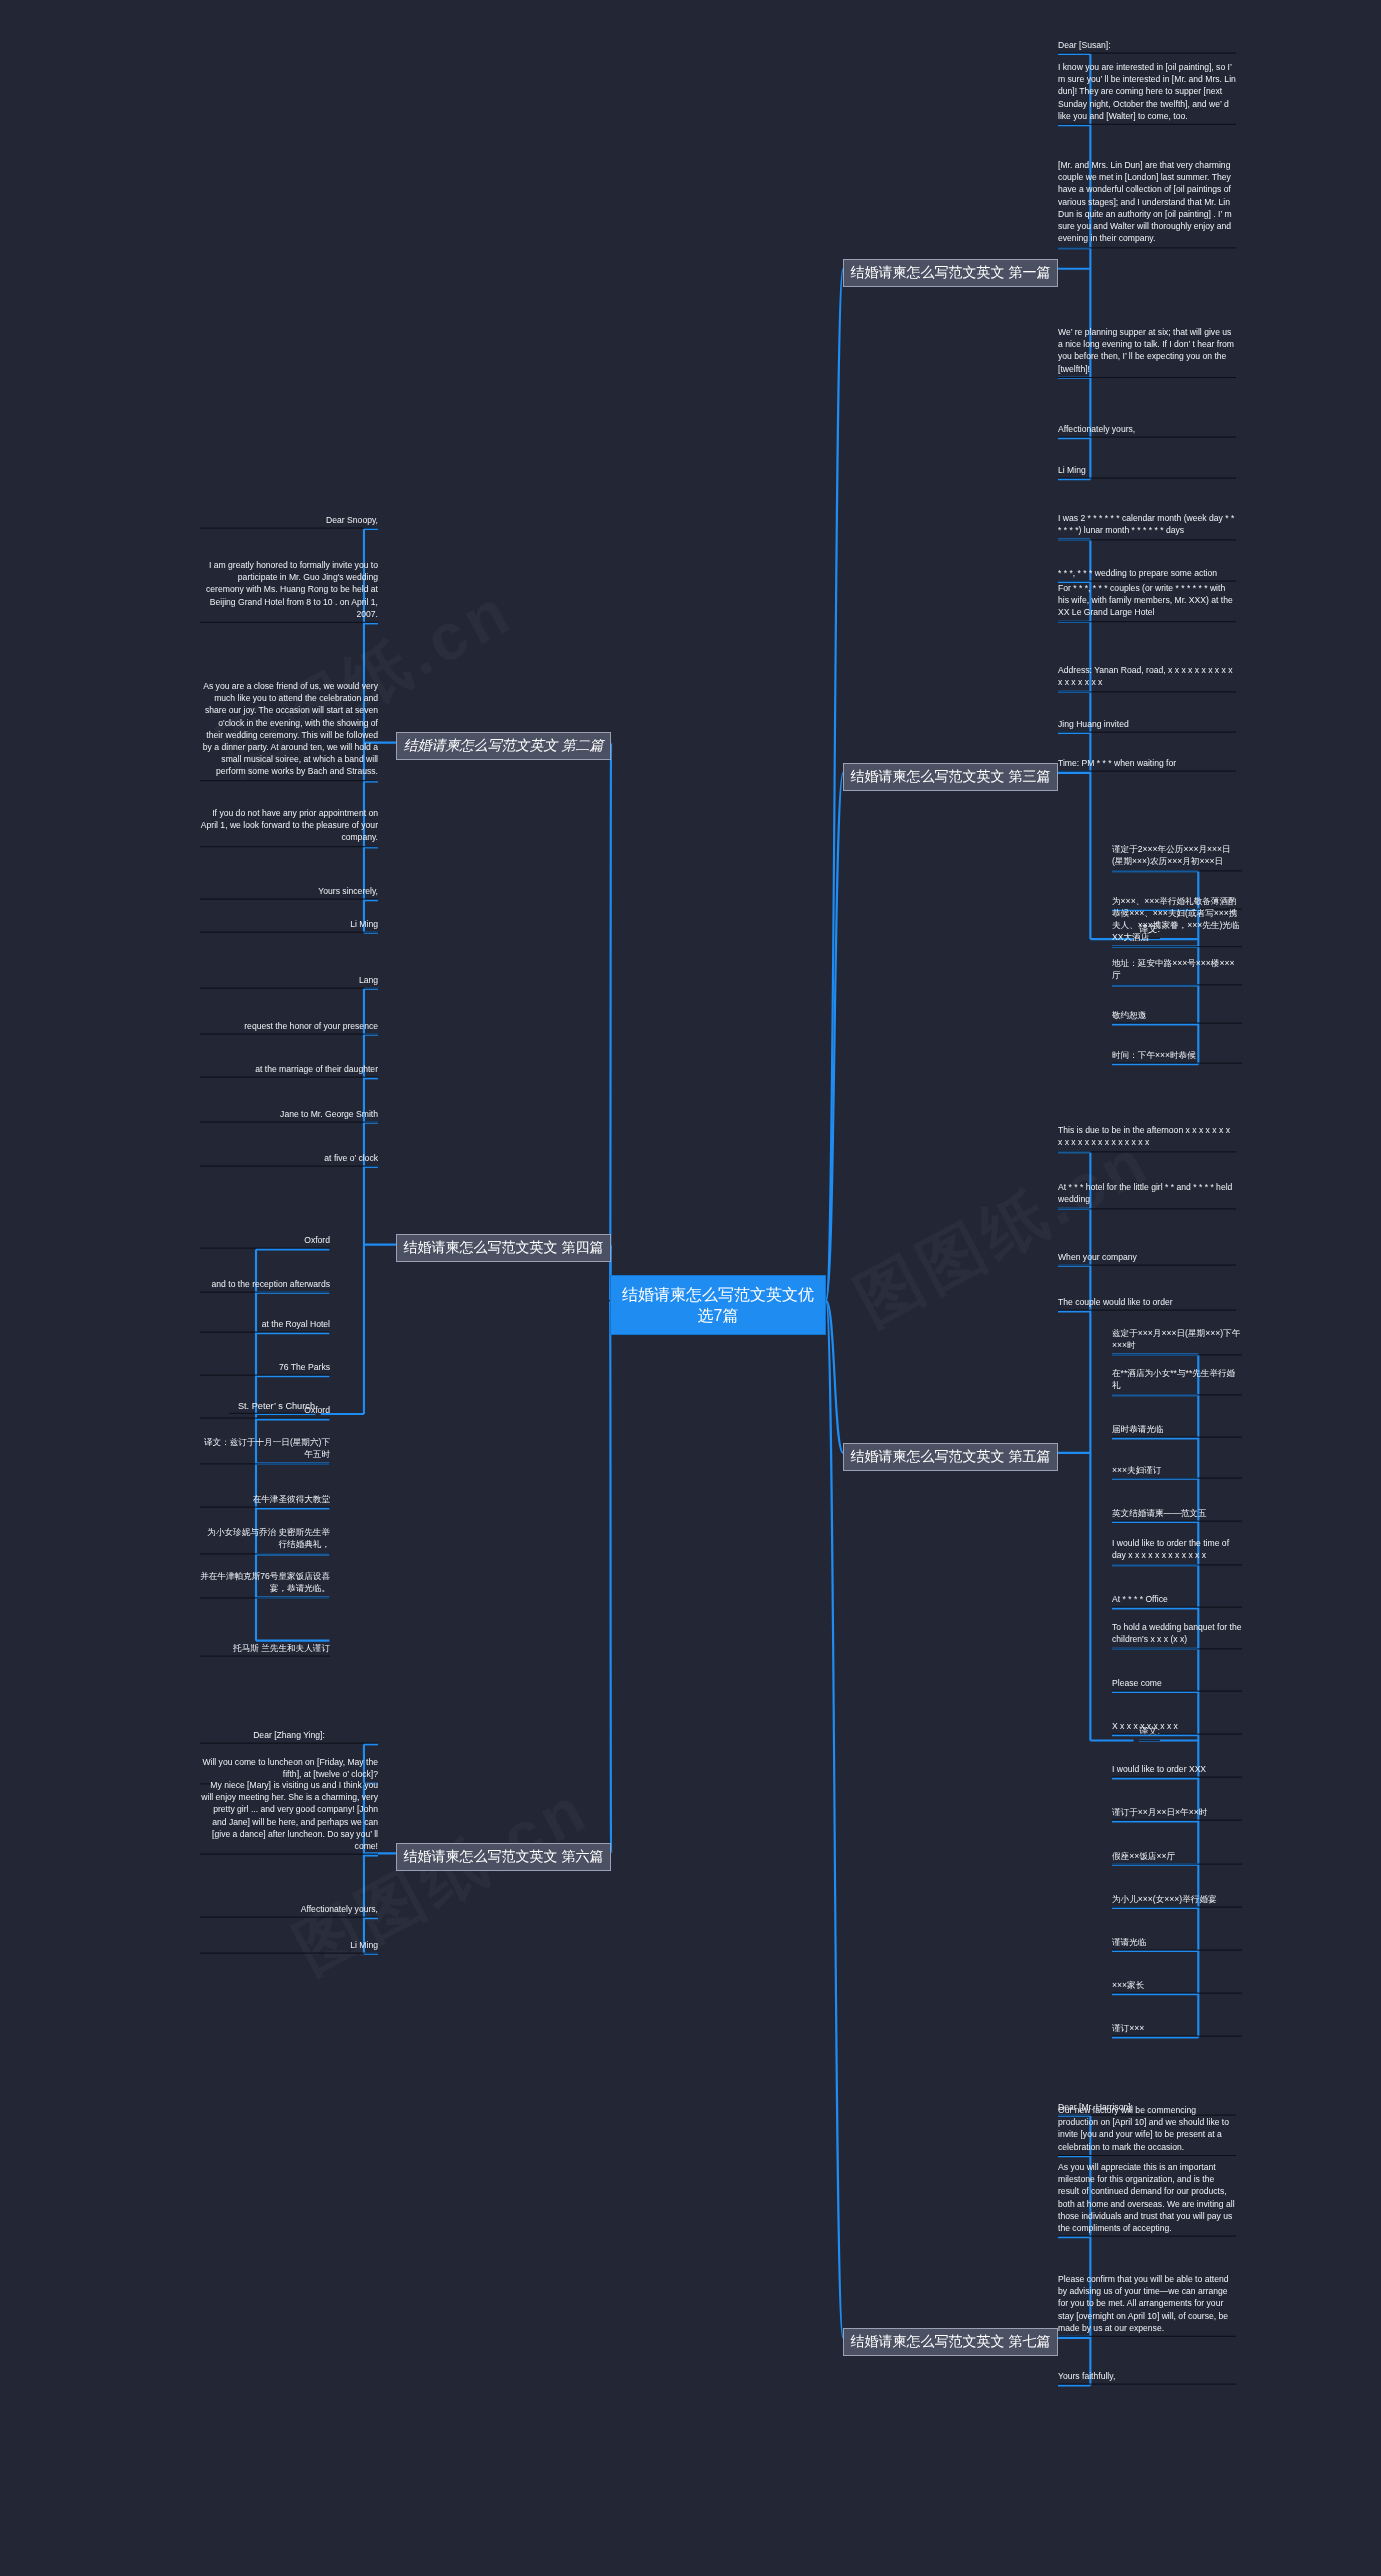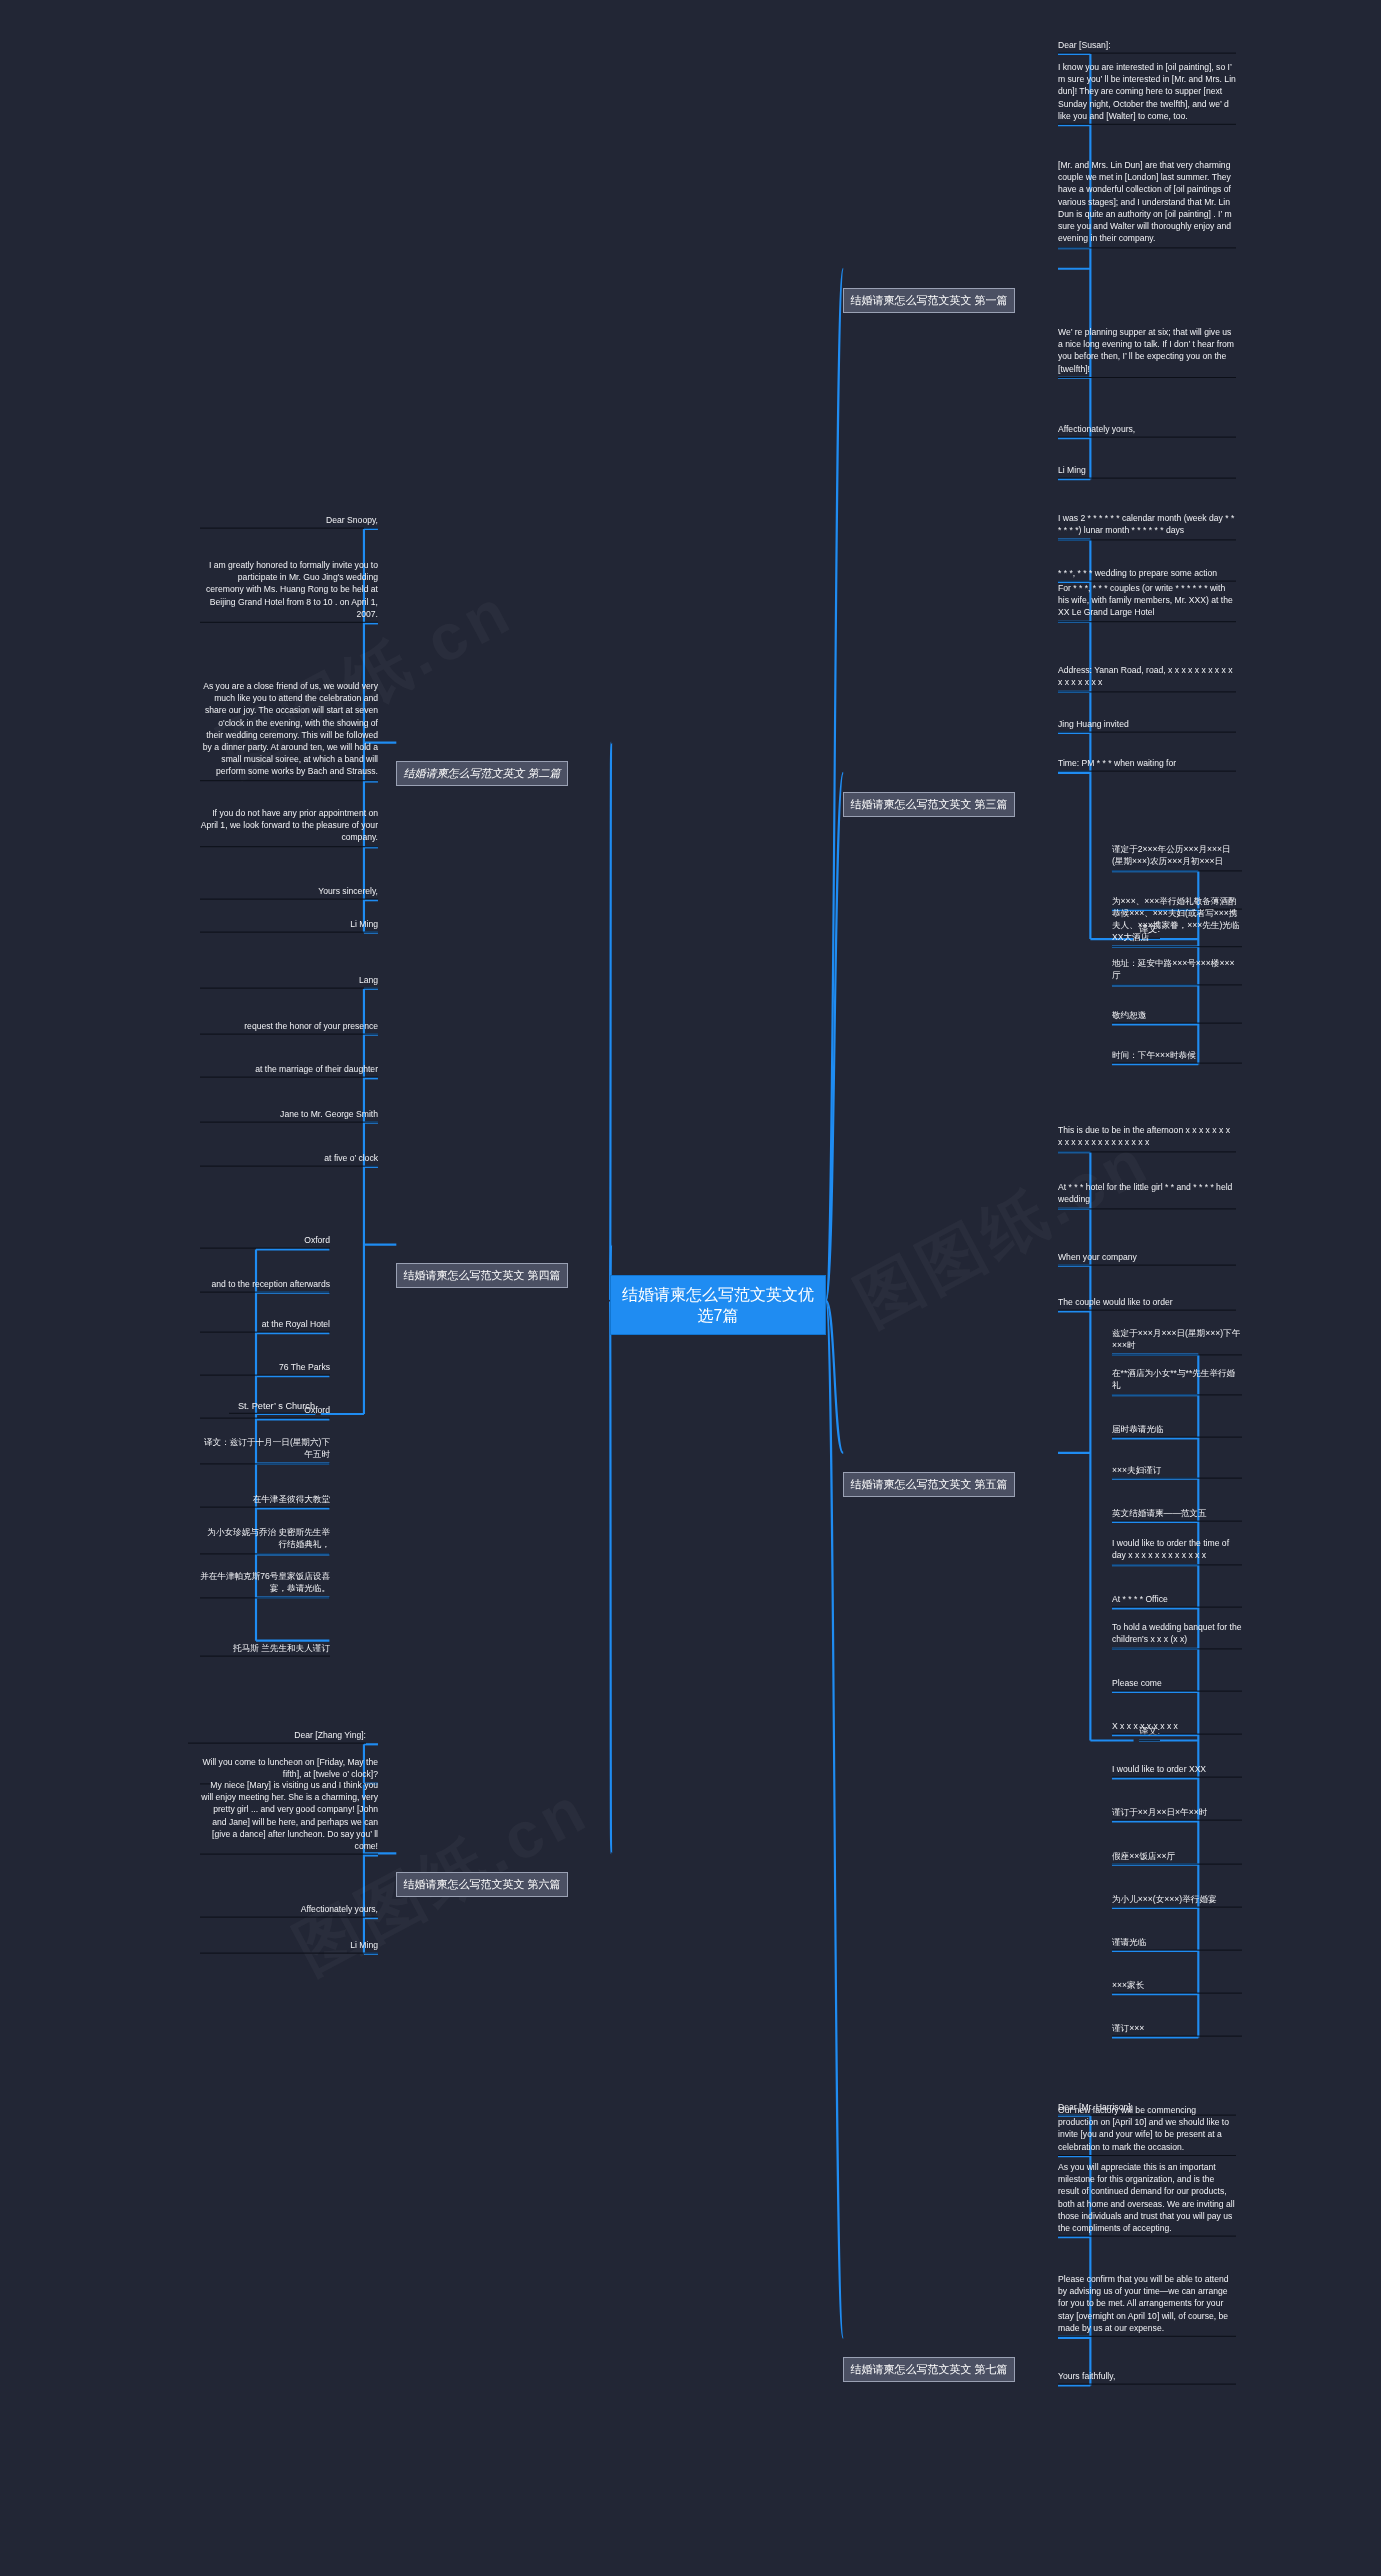--- a/index.html
+++ b/index.html
@@ -27,24 +27,23 @@
     line-height:1.35;
     padding:7.6px 9.7px;
     font-weight:500;
   }
 
   
   .branch {
     background:#4b5063;
     border:1.1px solid #9aa1b4;
     color:#ffffff;
-    font-size:11px;
+    font-size:14px;
     padding:3.8px 6.5px;
     white-space:nowrap;
-    margin-top:29px;
   }
 
   
   .leaf {
     color:#f2f3f6;
     font-size:8.6px;
     line-height:1.42;
     padding-bottom:2.2px;
     border-bottom:1.6px solid #0c0f18;
   }
@@ -239,21 +238,21 @@
       <div class="node leaf r" style="left:1112px; top:1692px; width:130px; transform:translateY(-100%);"><span>Please come</span></div>
       <div class="node leaf r" style="left:1112px; top:1735px; width:130px; transform:translateY(-100%);"><span>X x x x x x x x x x</span></div>
       <div class="node leaf r" style="left:1112px; top:1778px; width:130px; transform:translateY(-100%);"><span>I would like to order XXX</span></div>
       <div class="node leaf r" style="left:1112px; top:1821px; width:130px; transform:translateY(-100%);"><span>谨订于××月××日×午××时</span></div>
       <div class="node leaf r" style="left:1112px; top:1865px; width:130px; transform:translateY(-100%);"><span>假座××饭店××厅</span></div>
       <div class="node leaf r" style="left:1112px; top:1908px; width:130px; transform:translateY(-100%);"><span>为小儿×××(女×××)举行婚宴</span></div>
       <div class="node leaf r" style="left:1112px; top:1951px; width:130px; transform:translateY(-100%);"><span>谨请光临</span></div>
       <div class="node leaf r" style="left:1112px; top:1994px; width:130px; transform:translateY(-100%);"><span>×××家长</span></div>
       <div class="node leaf r" style="left:1112px; top:2037px; width:130px; transform:translateY(-100%);"><span>谨订×××</span></div>
       <div class="node branch" style="left:396px; top:1843px;"><span>结婚请柬怎么写范文英文 第六篇</span></div>
-      <div class="node leaf l" style="left:188px; top:1744px; width:178px; transform:translateY(-100%);"><span>Dear [Zhang Ying]:</span></div>
+      <div class="node leaf l" style="left:200px; top:1744px; width:178px; transform:translateY(-100%);text-align:center;"><span>Dear [Zhang Ying]:</span></div>
       <div class="node leaf l" style="left:200px; top:1784px; width:178px; transform:translateY(-100%);"><span>Will you come to luncheon on [Friday, May the fifth], at [twelve o’ clock]?</span></div>
       <div class="node leaf l" style="left:200px; top:1855px; width:178px; transform:translateY(-100%);"><span>My niece [Mary] is visiting us and I think you will enjoy meeting her. She is a charming, very pretty girl ... and very good company! [John and Jane] will be here, and perhaps we can [give a dance] after luncheon. Do say you’ ll come!</span></div>
       <div class="node leaf l" style="left:200px; top:1918px; width:178px; transform:translateY(-100%);"><span>Affectionately yours,</span></div>
       <div class="node leaf l" style="left:200px; top:1954px; width:178px; transform:translateY(-100%);"><span>Li Ming</span></div>
       <div class="node branch" style="left:843px; top:2328px;"><span>结婚请柬怎么写范文英文 第七篇</span></div>
       <div class="node leaf r" style="left:1058px; top:2116px; width:178px; transform:translateY(-100%);"><span>Dear [Mr. Harrison]:</span></div>
       <div class="node leaf r" style="left:1058px; top:2156px; width:178px; transform:translateY(-100%);"><span>Our new factory will be commencing production on [April 10] and we should like to invite [you and your wife] to be present at a celebration to mark the occasion.</span></div>
       <div class="node leaf r" style="left:1058px; top:2237px; width:178px; transform:translateY(-100%);"><span>As you will appreciate this is an important milestone for this organization, and is the result of continued demand for our products, both at home and overseas. We are inviting all those individuals and trust that you will pay us the compliments of accepting.</span></div>
       <div class="node leaf r" style="left:1058px; top:2337px; width:178px; transform:translateY(-100%);"><span>Please confirm that you will be able to attend by advising us of your time—we can arrange for you to be met. All arrangements for your stay [overnight on April 10] will, of course, be made by us at our expense.</span></div>
       <div class="node leaf r" style="left:1058px; top:2385px; width:178px; transform:translateY(-100%);"><span>Yours faithfully,</span></div>

